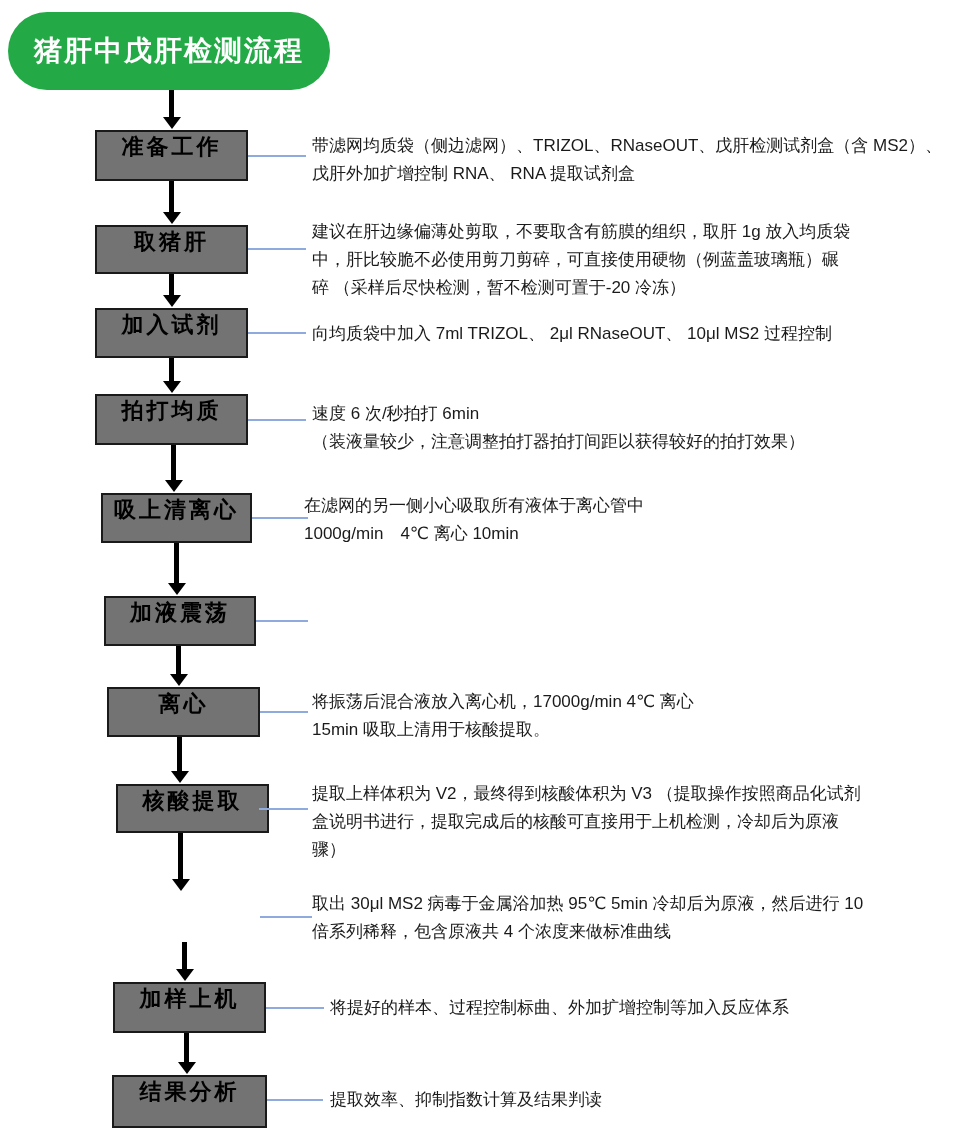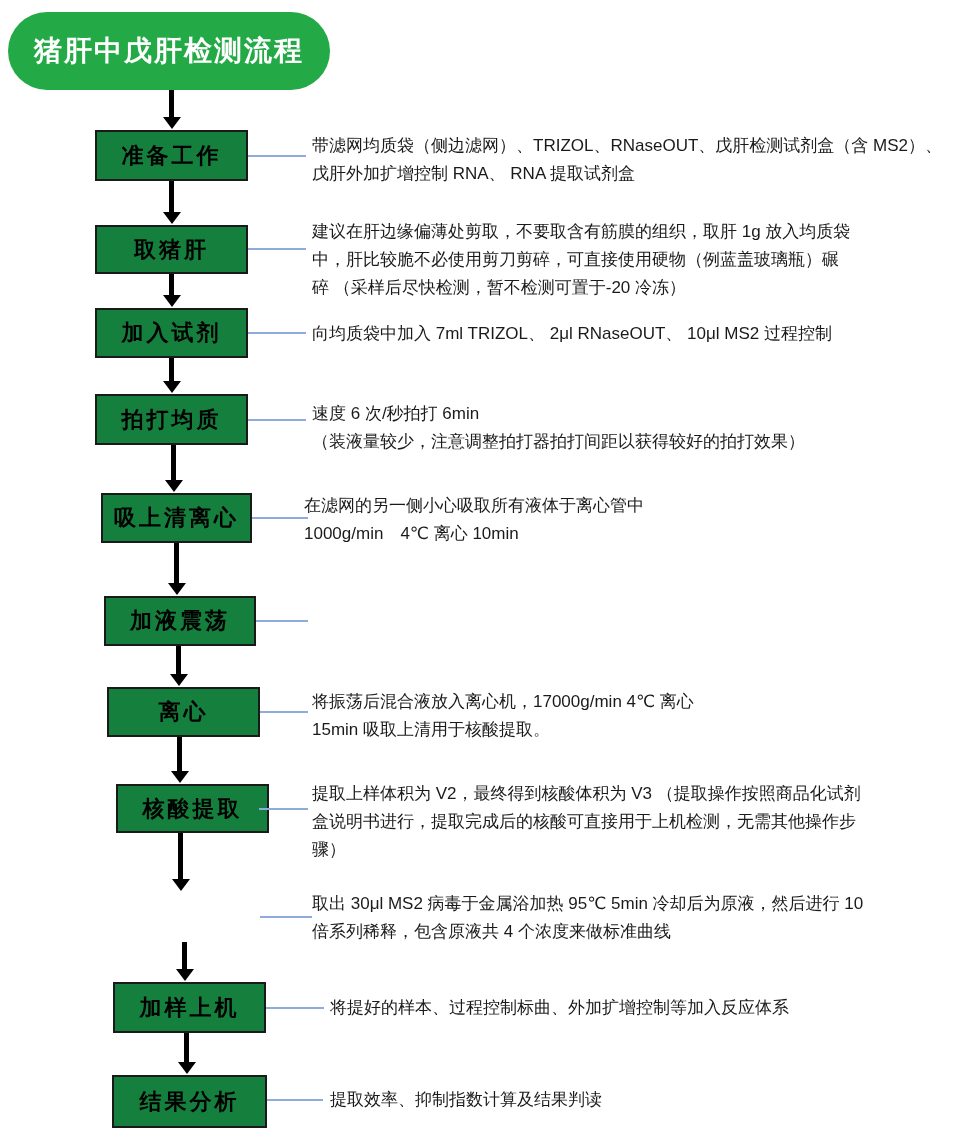--- a/index.html
+++ b/index.html
@@ -9,22 +9,22 @@
   }
   .title-pill{
     position:absolute;left:8px;top:12px;width:322px;height:78px;
     background:#23A945;border-radius:39px;
     display:flex;align-items:center;justify-content:center;
   }
   .title-pill span{
     color:#ffffff;font-size:28px;font-weight:bold;letter-spacing:2px;
   }
   .box{
-    position:absolute;background:#15803d;border:2.5px solid #1a1a1a;
-    display:flex;align-items:center;justify-content:center;box-sizing:border-box;
+    position:absolute;background:#737373;border:2.5px solid #1a1a1a;
+    display:flex;justify-content:center;box-sizing:border-box;
   }
   .box span{
     color:#000000;font-size:22px;font-weight:bold;letter-spacing:3px;white-space:nowrap;
   }
   .arrow{
     position:absolute;width:5px;background:#000000;
   }
   .arrow::after{
     content:"";position:absolute;left:50%;bottom:-11px;transform:translateX(-50%);
     width:0;height:0;border-left:9px solid transparent;border-right:9px solid transparent;
@@ -104,21 +104,21 @@
   </div>
   <div class="conn" style="left:260px;top:711px;width:48px"></div>
   <div class="desc" style="left:312px;top:688px">将振荡后混合液放入离心机，17000g/min 4℃ 离心
 15min 吸取上清用于核酸提取。</div>
 
   <div class="box" style="left:116px;top:784px;width:153px;height:49px">
     <span>核酸提取</span>
   </div>
   <div class="conn" style="left:259px;top:808px;width:49px"></div>
   <div class="desc" style="left:312px;top:780px">提取上样体积为 V2，最终得到核酸体积为 V3 （提取操作按照商品化试剂
-盒说明书进行，提取完成后的核酸可直接用于上机检测，无需其他操作步
+盒说明书进行，提取完成后的核酸可直接用于上机检测，冷却后为原液
 骤）</div>
 
   <div class="conn" style="left:260px;top:916px;width:52px"></div>
   <div class="desc" style="left:312px;top:890px">取出 30μl MS2 病毒于金属浴加热 95℃ 5min 冷却后为原液，然后进行 10
 倍系列稀释，包含原液共 4 个浓度来做标准曲线</div>
 
   <div class="box" style="left:113px;top:982px;width:153px;height:51px">
     <span>加样上机</span>
   </div>
   <div class="conn" style="left:266px;top:1007px;width:58px"></div>

